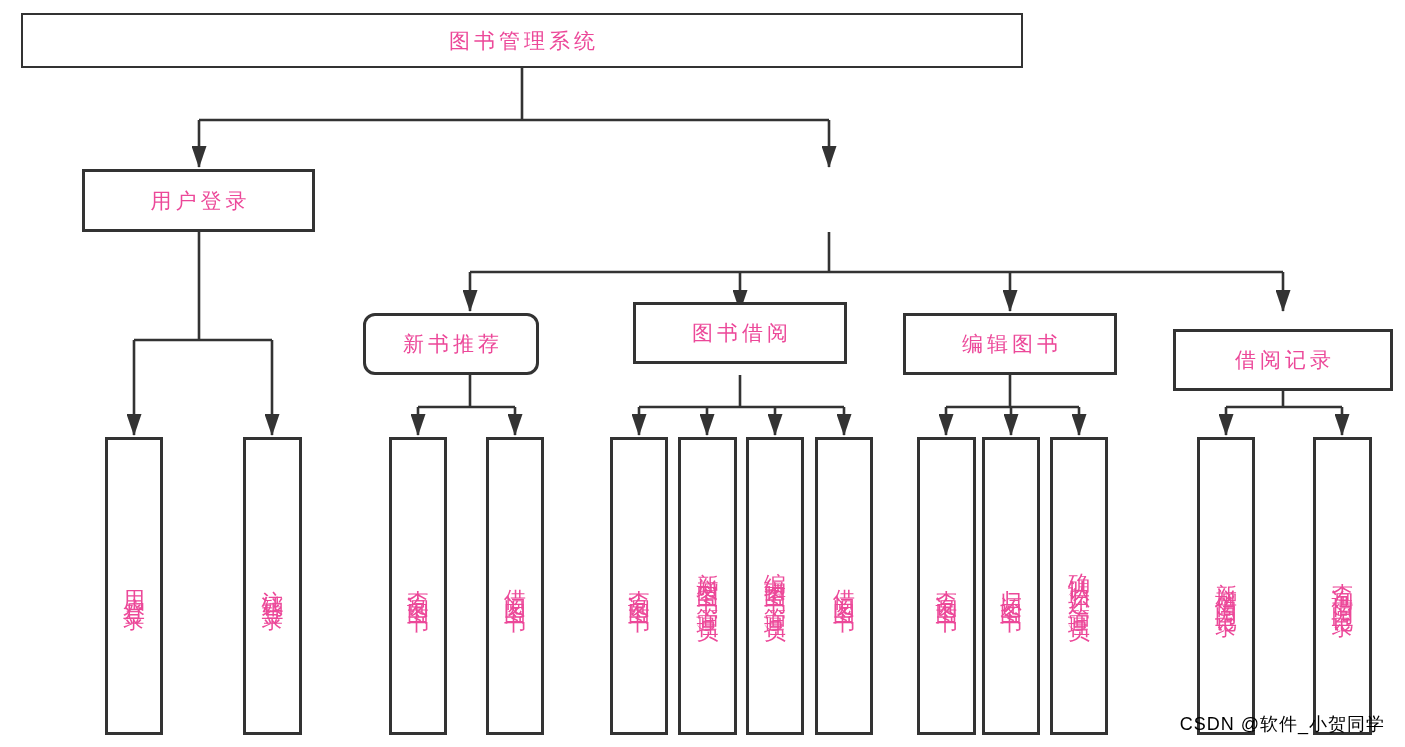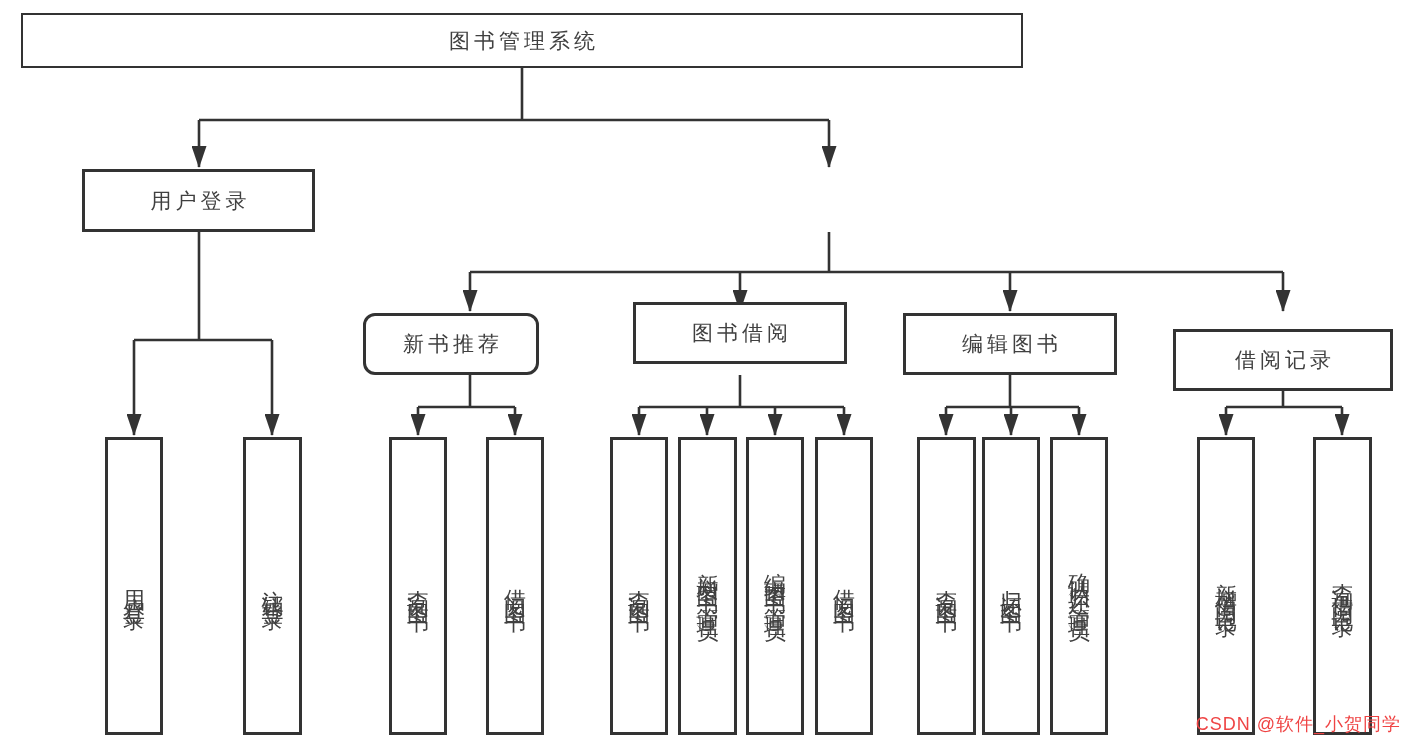--- a/index.html
+++ b/index.html
@@ -23,21 +23,21 @@
   .cl {
     stroke: #333333;
     stroke-width: 2.6;
     fill: none;
   }
 
   .node {
     position: absolute;
     background: #ffffff;
     border: 3px solid #333333;
-    color: #404040;
+    color: #ec4899;
     display: flex;
     align-items: center;
     justify-content: center;
     text-align: center;
   }
   .node.root { border-width: 2px; }
   .node.h {
     font-size: 21px;
     letter-spacing: 4px;
   }
@@ -47,24 +47,24 @@
   }
   .node.v .lbl {
     writing-mode: vertical-rl;
     text-orientation: mixed;
     letter-spacing: 7px;
     line-height: 1;
   }
 
   .watermark {
     position: absolute;
-    right: 4px;
+    right: 20px;
     top: 712px;
     font-size: 18px;
-    color: #ef4444;
+    color: #000000;
     letter-spacing: 1px;
     white-space: nowrap;
   }
 </style>
 </head>
 <body>
 
 <div class="canvas">
 
   <svg class="connectors" viewBox="0 0 1405 747" xmlns="http://www.w3.org/2000/svg">

